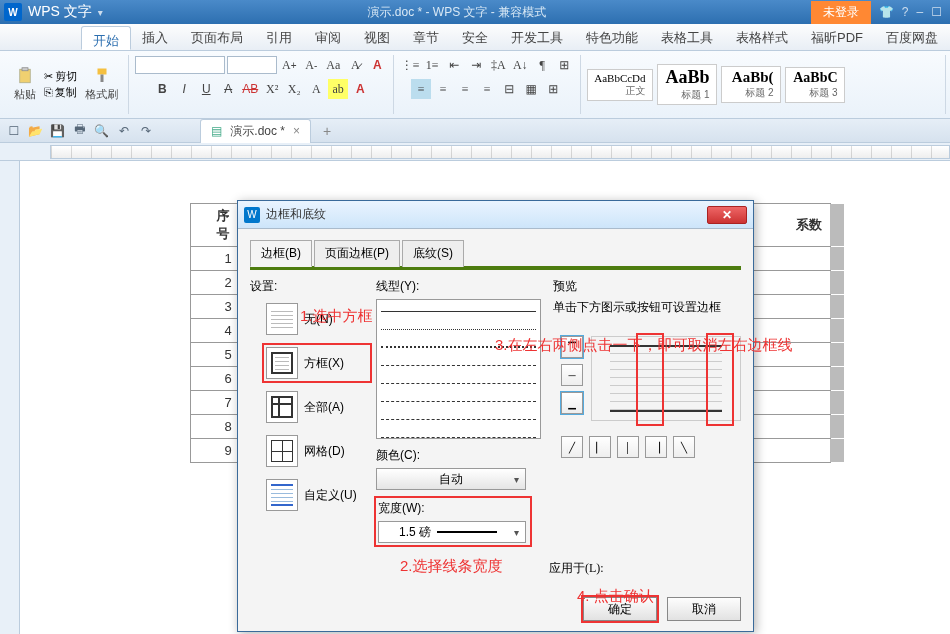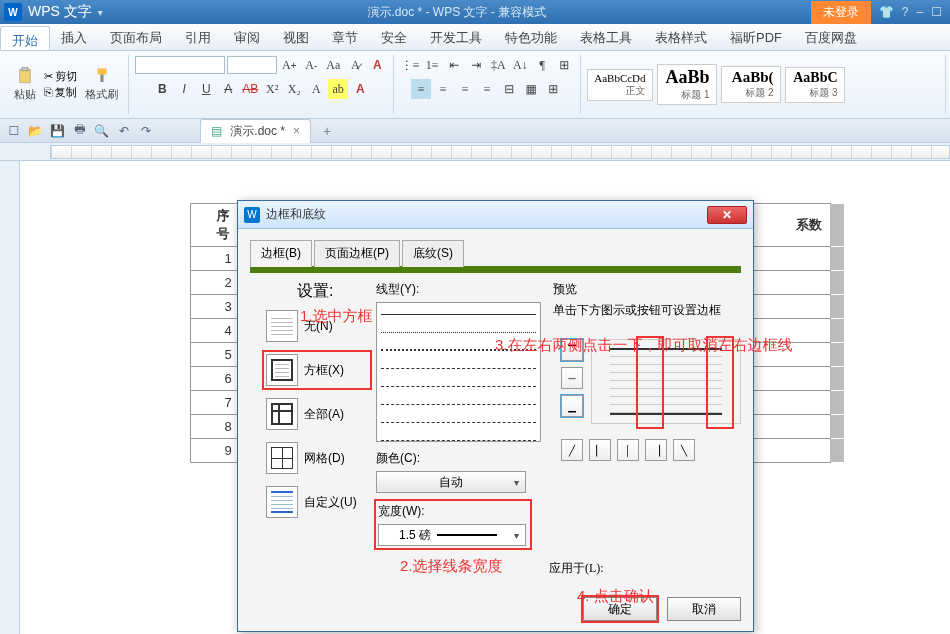--- a/index.html
+++ b/index.html
@@ -8,21 +8,21 @@
 
 .titlebar { height: 24px; background: linear-gradient(#4a8ac9, #2d6fb0); display: flex; align-items: center; color: #fff; padding-left: 4px; }
 .titlebar .logo { width: 18px; height: 18px; background: #0066cc; border-radius: 2px; display: flex; align-items: center; justify-content: center; font-size: 10px; font-weight: bold; }
 .titlebar .appname { margin-left: 6px; font-size: 14px; }
 .titlebar .docname-center { flex: 1; text-align: center; color: #d8e8f5; font-size: 12px; }
 .titlebar .login-btn { background: #ff8833; color: #fff; padding: 3px 12px; font-size: 12px; }
 .titlebar .win-icons { display: flex; gap: 8px; padding: 0 8px; }
 .titlebar .win-icons span { color: #cde; font-size: 12px; }
 
 
-.menutabs { height: 27px; background: linear-gradient(#fdfdfd, #e8eef5); border-bottom: 1px solid #bcd; display: flex; align-items: stretch; }
+.menutabs { height: 27px; background: linear-gradient(#fdfdfd, #e8eef5); border-bottom: 1px solid #bcd; display: flex; align-items: stretch; justify-content: flex-end; }
 .menutabs .tab { padding: 5px 11px; font-size: 13px; color: #444; border-right: 1px solid transparent; }
 .menutabs .tab.active { background: #fff; color: #2d6fb0; border: 1px solid #bcd; border-bottom: 1px solid #fff; border-radius: 3px 3px 0 0; margin-top: 2px; }
 
 
 .ribbon { height: 68px; background: linear-gradient(#f8fbfe, #eaf2fa); border-bottom: 1px solid #bcd; display: flex; padding: 4px; }
 .ribbon-group { border-right: 1px solid #cdd8e4; padding: 0 6px; display: flex; align-items: center; }
 .rib-btn { display: flex; flex-direction: column; align-items: center; padding: 2px 4px; font-size: 11px; color: #444; }
 .rib-icon { width: 18px; height: 18px; background: #5a8; margin-bottom: 2px; }
 .font-tools { display: flex; flex-direction: column; gap: 4px; }
 .font-row { display: flex; gap: 2px; align-items: center; }
@@ -59,27 +59,27 @@
 .col-last::after { content: ""; position: absolute; right: -14px; top: 0; width: 14px; height: 100%; background: #bbb; }
 
 
 .dialog { position: absolute; left: 237px; top: 200px; width: 517px; height: 432px; background: #f4f4f4; border: 1px solid #3a6a9a; box-shadow: 2px 2px 10px rgba(0,0,0,0.3); }
 .dlg-titlebar { height: 28px; background: linear-gradient(#eaf4ff, #cde5fa); display: flex; align-items: center; padding-left: 6px; border-bottom: 1px solid #abc; }
 .dlg-titlebar .dlg-logo { width: 16px; height: 16px; background: #0077cc; color: #fff; font-size: 10px; display: flex; align-items: center; justify-content: center; border-radius: 2px; }
 .dlg-titlebar .dlg-title { margin-left: 6px; font-size: 12px; color: #333; }
 .dlg-titlebar .dlg-close { margin-left: auto; margin-right: 6px; width: 40px; height: 18px; background: linear-gradient(#e66, #c33); border-radius: 2px; border: 1px solid #a22; color: #fff; display: flex; align-items: center; justify-content: center; font-size: 12px; font-weight: bold; }
 
 .dlg-body { padding: 10px 12px; position: relative; height: calc(100% - 28px); }
-.dlg-tabs { display: flex; border-bottom: 7px solid #4d7c0f; }
+.dlg-tabs { display: flex; border-bottom: 4px solid #4d7c0f; }
 .dlg-tab { padding: 4px 10px; font-size: 12px; border: 1px solid #aaa; border-bottom: none; background: #eee; margin-right: 2px; position: relative; top: 1px; }
 .dlg-tab.active { background: #f4f4f4; border-bottom: 1px solid #f4f4f4; }
 
 .dlg-content { display: flex; padding-top: 8px; }
 .settings-col { width: 120px; }
-.settings-col .label { font-size: 16px; margin-bottom: 6px; margin-left: 47px; }
+.settings-col .label { font-size: 12px; margin-bottom: 6px; }
 .setopt { display: flex; align-items: center; gap: 6px; margin-bottom: 8px; padding: 2px; }
 .setopt.sel { outline: 2px solid #e33; }
 .setopt .opticon { width: 32px; height: 32px; border: 1px solid #999; background: #fff; display: flex; align-items: center; justify-content: center; position: relative; }
 .setopt .opticon .inner-none::before{ content:""; position:absolute; left:4px; right:4px; top:6px; bottom:6px; background: repeating-linear-gradient(0deg,#bbb 0 1px, transparent 1px 4px);}
 .setopt .opticon .inner-box{ position:absolute; left:4px; right:4px; top:4px; bottom:4px; border:2px solid #333; }
 .setopt .opticon .inner-box::before{ content:""; position:absolute; left:2px; right:2px; top:2px; bottom:2px; background: repeating-linear-gradient(0deg,#bbb 0 1px, transparent 1px 4px);}
 .setopt .opticon .inner-all{ position:absolute; left:4px; right:4px; top:4px; bottom:4px; border:2px solid #333; background: linear-gradient(#333 0 2px, transparent 2px) center/100% 50% no-repeat, linear-gradient(90deg,#333 0 2px, transparent 2px) center/50% 100% no-repeat;}
 .setopt .opticon .inner-grid{ position:absolute; left:4px; right:4px; top:4px; bottom:4px; border:1px solid #333;}
 .setopt .opticon .inner-grid::before{ content:""; position:absolute; left:0; right:0; top:50%; height:1px; background:#333;}
 .setopt .opticon .inner-grid::after{ content:""; position:absolute; top:0; bottom:0; left:50%; width:1px; background:#333;}

